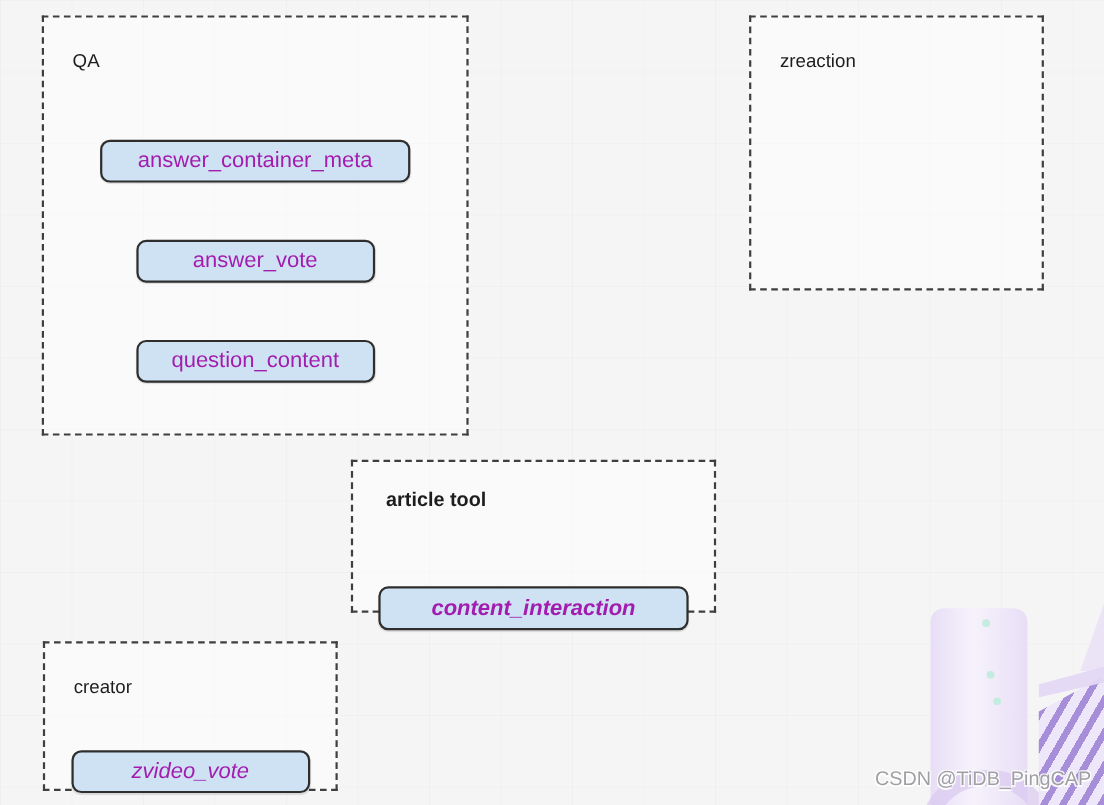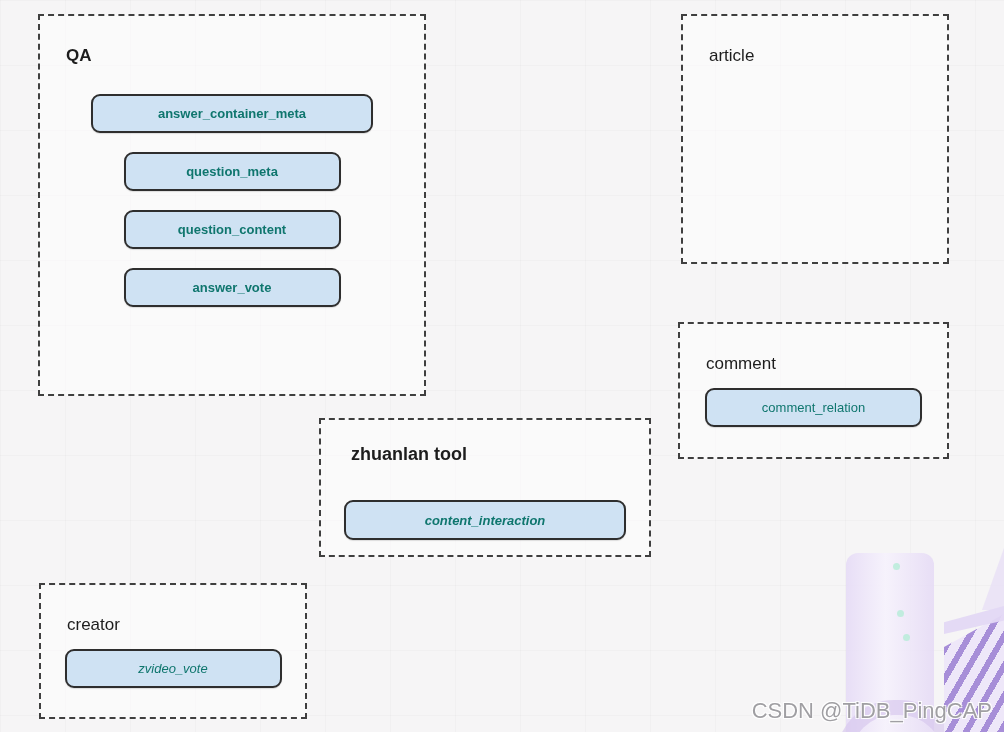--- a/index.html
+++ b/index.html
@@ -51,49 +51,50 @@
   .glabel{
     position:absolute;left:26px;top:30px;
     font-size:17px;color:#1d1d1d;white-space:nowrap;
   }
   .glabel.bold{font-weight:bold;font-size:18px;}
   .pills{
     position:absolute;left:0;right:0;top:0;bottom:0;
     display:flex;flex-direction:column;align-items:center;
   }
 
-  .g-qa{left:38px;top:14px;width:388px;height:382px;font-weight:bold;}
+  .g-qa{left:38px;top:14px;width:388px;height:382px;}
   .g-qa .pills{padding-top:78px;gap:19px;}
   .g-zhuanlan{left:681px;top:14px;width:268px;height:250px;}
   .g-zhuanlan .pills{padding-top:78px;gap:21px;}
   .g-comment{left:678px;top:322px;width:271px;height:137px;}
   .g-comment .pills{padding-top:64px;}
   .g-creator{left:319px;top:418px;width:332px;height:139px;}
   .g-creator .glabel{top:24px;left:30px;}
   .g-creator .pills{padding-top:80px;font-style:italic;}
   .g-zvideo{left:39px;top:583px;width:268px;height:136px;}
   .g-zvideo .pills{padding-top:64px;font-style:italic;}
   .g-zreaction{left:679px;top:583px;width:270px;height:136px;}
   .g-zreaction .pills{padding-top:64px;}
 
   
   .pill{
     box-sizing:border-box;width:217px;height:39px;flex:0 0 39px;
     background:#cfe2f3;border:2px solid #2e2e2e;border-radius:9px;
     display:flex;align-items:center;justify-content:center;
-    font-size:13px;color:#0f766e;white-space:nowrap;
+    font-size:20px;color:#a21caf;white-space:nowrap;
     box-shadow:0 1px 1px rgba(0,0,0,0.12);
+    margin-top:33px;
   }
   .pill.wide{width:282px;}
   .pill.bold{font-weight:bold;height:40px;flex-basis:40px;}
 
   
   .watermark{
     position:absolute;z-index:5;right:12px;top:698px;
-    font-size:22px;color:#a09fa3;white-space:nowrap;
+    font-size:18px;color:#a09fa3;white-space:nowrap;
     text-shadow:-1px -1px 0 rgba(255,255,255,.85), 1px 1px 0 rgba(255,255,255,.85),
                 -1px 1px 0 rgba(255,255,255,.85), 1px -1px 0 rgba(255,255,255,.85);
   }
 </style>
 </head>
 <body>
 
 <div class="canvas">
 
   <div class="deco deco-pillar"></div>
@@ -102,41 +103,34 @@
   <div class="deco deco-dot dot3"></div>
   <div class="deco deco-arch"></div>
   <div class="deco deco-tri"></div>
   <div class="deco deco-cube"></div>
   <div class="deco deco-cube-top"></div>
 
   <section class="group g-qa">
     <div class="glabel">QA</div>
     <div class="pills">
       <div class="pill wide">answer_container_meta</div>
-      <div class="pill">question_meta</div>
+      <div class="pill">answer_vote</div>
       <div class="pill">question_content</div>
-      <div class="pill">answer_vote</div>
     </div>
   </section>
 
   <section class="group g-zhuanlan">
-    <div class="glabel">article</div>
+    <div class="glabel">zreaction</div>
     <div class="pills">
     </div>
   </section>
 
-  <section class="group g-comment">
-    <div class="glabel">comment</div>
-    <div class="pills">
-      <div class="pill">comment_relation</div>
-    </div>
-  </section>
 
   <section class="group g-creator">
-    <div class="glabel bold">zhuanlan tool</div>
+    <div class="glabel bold">article tool</div>
     <div class="pills">
       <div class="pill wide bold">content_interaction</div>
     </div>
   </section>
 
   <section class="group g-zvideo">
     <div class="glabel">creator</div>
     <div class="pills">
       <div class="pill">zvideo_vote</div>
     </div>

